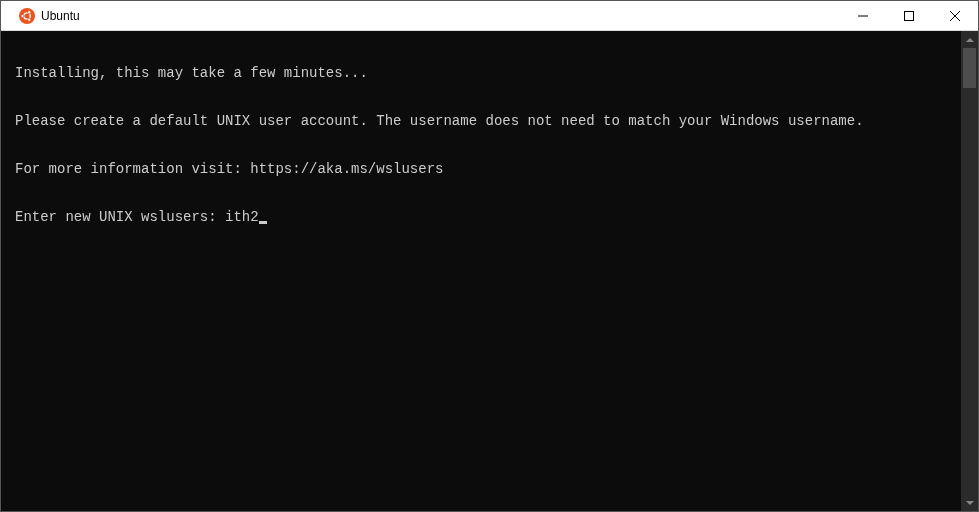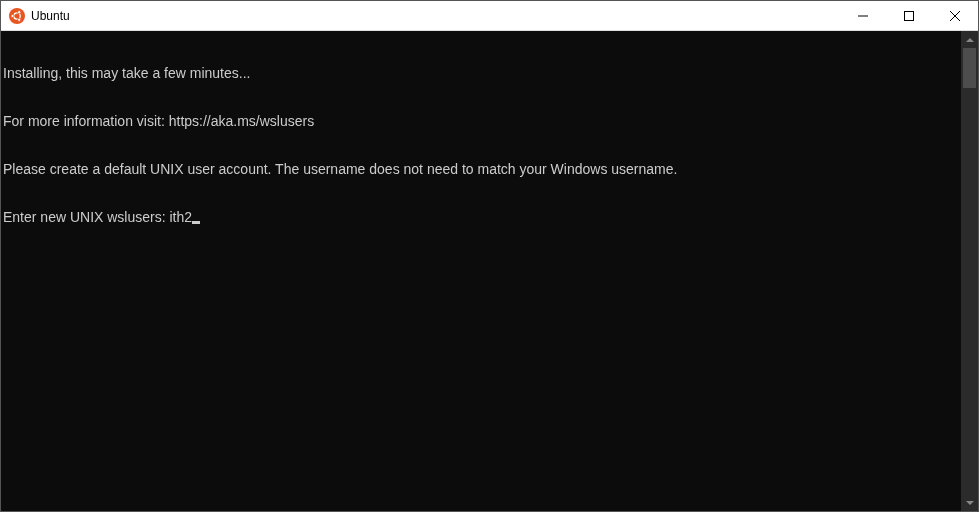--- a/index.html
+++ b/index.html
@@ -14,20 +14,21 @@
       font-family: "Segoe UI", Tahoma, sans-serif;
       overflow: hidden;
       border: 1px solid #555;
     }
     .titlebar {
       height: 30px;
       background: #fff;
       display: flex;
       align-items: center;
       border-bottom: 1px solid #ddd;
+      padding-left: 10px;
     }
     .titlebar-icon {
       width: 16px;
       height: 16px;
       margin-left: 8px;
       margin-right: 6px;
       display: flex;
       align-items: center;
       justify-content: center;
     }
@@ -55,26 +56,27 @@
     .terminal-wrapper {
       position: relative;
       height: calc(100% - 30px);
       background: #0c0c0c;
       display: flex;
     }
     .terminal {
       flex: 1;
       background: #0c0c0c;
       color: #cccccc;
-      font-family: Liberation Sans, sans-serif;
+      font-family: Liberation Mono, monospace;
       font-size: 14px;
       line-height: 16px;
       padding: 2px 0 0 2px;
       white-space: pre;
       overflow: hidden;
+      margin-left: 12px;
     }
     .terminal-line {
       display: block;
     }
     .cursor {
       display: inline-block;
       width: 8px;
       height: 3px;
       background: #cccccc;
       vertical-align: bottom;
@@ -144,22 +146,22 @@
           <line x1="0" y1="0" x2="10" y2="10" stroke="#000" stroke-width="1"></line>
           <line x1="10" y1="0" x2="0" y2="10" stroke="#000" stroke-width="1"></line>
         </svg>
     </div>
   </div>
 </div>
 
 <div class="terminal-wrapper">
   <div class="terminal">
     <span class="terminal-line">Installing, this may take a few minutes...</span>
+    <span class="terminal-line">Please create a default UNIX user account. The username does not need to match your Windows username.</span>
     <span class="terminal-line">For more information visit: https://aka.ms/wslusers</span>
-    <span class="terminal-line">Please create a default UNIX user account. The username does not need to match your Windows username.</span>
     <span class="terminal-line"><span>Enter new UNIX wslusers: </span><span>ith2</span><span class="cursor"></span></span>
   </div>
   <div class="scrollbar">
     <div class="scrollbar-arrow up">
       <svg width="8" height="4" viewBox="0 0 8 4">
           <polygon points="4,0 8,4 0,4" fill="#888"></polygon>
         </svg>
     </div>
     <div class="scrollbar-track">
       <div class="scrollbar-thumb"></div>

